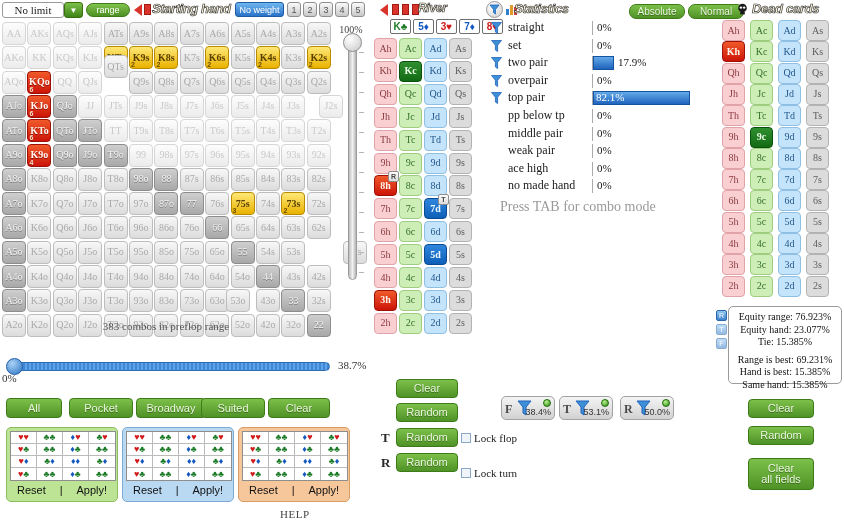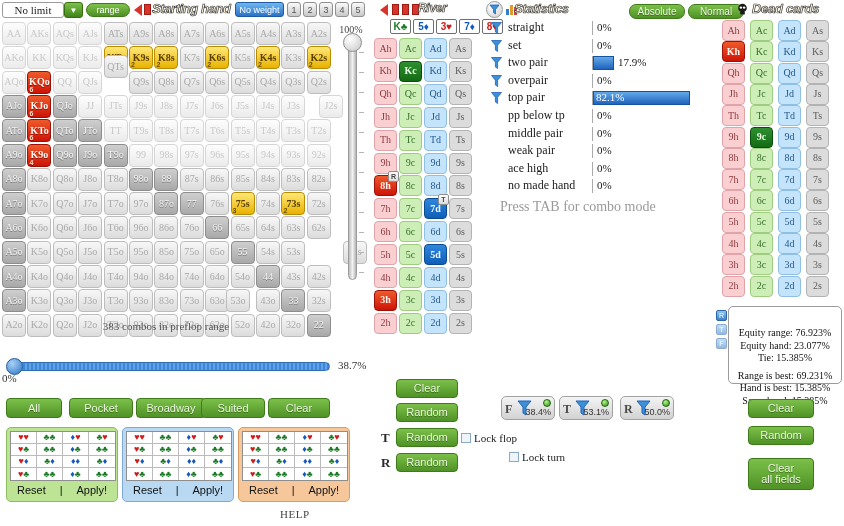--- a/index.html
+++ b/index.html
@@ -235,21 +235,21 @@
   #dead { left:716px; top:0px; width:128px; height:300px; }
   #dead-title {
     left:36px; top:1px;
     font-family:"Liberation Sans",sans-serif;font-size:13px;
     font-weight:bold;font-style:italic;color:#fdf6dd;
     -webkit-text-stroke:0.7px #3a3a3a;letter-spacing:-.3px;
   }
   #equitybox {
     left:728px; top:306px; width:114px; height:78px;
     background:#fff; border:1px solid #9b9b9b; border-radius:5px;
-    padding:20px 2px; text-align:center; font-size:10px; color:#111; line-height:1.25;
+    padding:4px 2px; text-align:center; font-size:10px; color:#111; line-height:1.25;
   }
   .rtfbtn {
     left:716px; width:11px;height:11px; border-radius:2px;
     background:linear-gradient(#8dc4f0,#3d82cd); border:1px solid #2b66a8;
     color:#fff; font-size:7px; font-family:"Liberation Sans",sans-serif;
     display:flex;align-items:center;justify-content:center;
   }
   #help { left:280px; top:508px; font-size:11px; color:#444; letter-spacing:.5px; }
   .funnel-svg { display:block; }
 </style>
@@ -1240,21 +1240,21 @@
 <div class="abs gbtn" style="left:396px;top:379px;width:62px;height:19px;font-size:11px;">Clear</div>
 <div class="abs gbtn" style="left:396px;top:403px;width:62px;height:19px;font-size:11px;">Random</div>
 <div class="abs rlabel" style="left:381px;top:430px;">T</div>
 <div class="abs gbtn" style="left:396px;top:428px;width:62px;height:19px;font-size:11px;">Random</div>
 <div class="abs rlabel" style="left:381px;top:455px;">R</div>
 <div class="abs gbtn" style="left:396px;top:453px;width:62px;height:19px;font-size:11px;">Random</div>
 
 <div class="abs lockrow" style="left:461px;top:432px;text-align:right;">
   <span class="chk"></span><span>Lock flop</span>
 </div>
-<div class="abs lockrow" style="left:461px;top:451px;margin-left:48px;">
+<div class="abs lockrow" style="left:461px;top:467px;">
   <span class="chk"></span><span>Lock turn</span>
 </div>
 
 <div class="abs filtbadge" style="left:501px;">
   <span class="fb-letter">F</span>
   <span class="abs" style="left:15px;top:3px;">
     <svg class="funnel-svg" width="15" height="16" viewBox="0 0 15 16">
         <polygon points="1,1 14,1 9,7 9,15 6,13 6,7" fill="#3d8fd6" stroke="#1f63bd" stroke-width="1"></polygon>
       </svg>
   </span>

